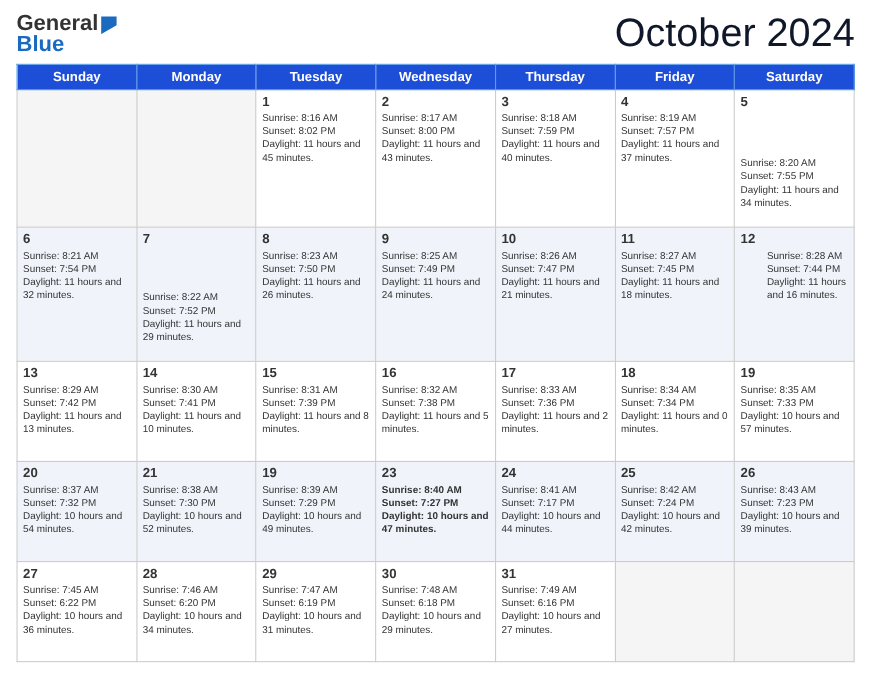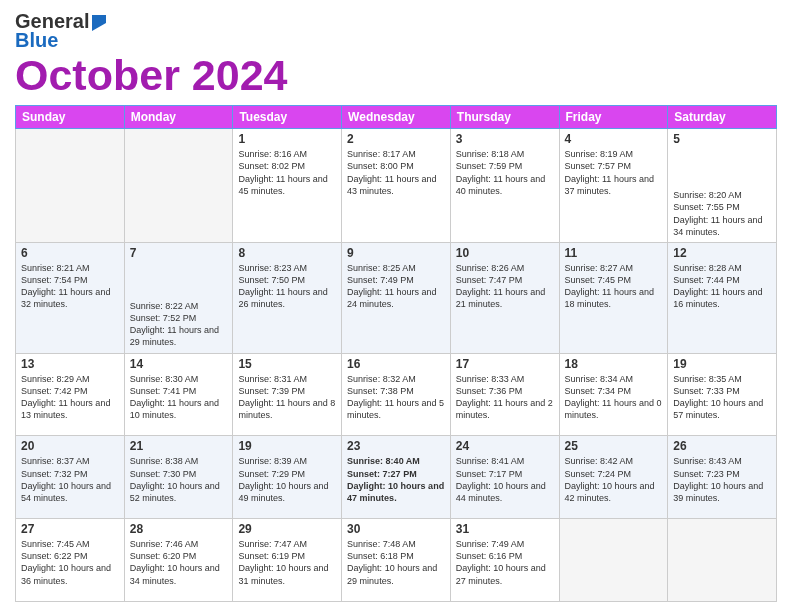--- a/index.html
+++ b/index.html
@@ -12,54 +12,53 @@
     }
     .page {
       width: 792px;
       height: 612px;
       padding: 10px 15px;
       display: flex;
       flex-direction: column;
     }
     .header {
       display: flex;
-      justify-content: flex-end;
+      justify-content: space-between;
       align-items: flex-start;
       margin-bottom: 6px;
-      flex-direction: column;
     }
     .logo {
       display: flex;
       flex-direction: column;
       align-items: flex-start;
     }
     .logo-general { color: #333; }
     .logo-blue { color: #1a6abf; }
     .title-block {
       text-align: right;
     }
     .month-title {
-      font-size: 43px;
-      font-weight: bold;
-      color: #a21caf;
+      font-size: 36px;
+      font-weight: normal;
+      color: #0f172a;
       line-height: 1.1;
     }
     .location-title {
       font-size: 14px;
       color: #333;
     }
     .calendar {
       border-collapse: collapse;
       width: 100%;
       flex: 1;
     }
     .calendar th {
-      background-color: #d946ef;
+      background-color: #1d4ed8;
       color: #fff;
-      text-align: left;
+      text-align: center;
       padding: 4px 6px;
       font-size: 12px;
       font-weight: bold;
       border: 1px solid #5a9ce8;
     }
     .calendar td {
       border: 1px solid #ccc;
       vertical-align: top;
       padding: 3px 5px;
       font-size: 9.5px;
@@ -184,21 +183,21 @@
 Daylight: 11 hours and 21 minutes.</div>
           </td>
           <td>
             <span class="day-number">11</span>
             <div class="day-info" style="white-space: pre-line;">Sunrise: 8:27 AM
 Sunset: 7:45 PM
 Daylight: 11 hours and 18 minutes.</div>
           </td>
           <td>
             <span class="day-number">12</span>
-            <div class="day-info" style="white-space: pre-line;">Sunrise: 8:28 AM
+            <div class="day-info" style="white-space: pre-line; margin-left: 24px;">Sunrise: 8:28 AM
 Sunset: 7:44 PM
 Daylight: 11 hours and 16 minutes.</div>
           </td>
         </tr>
         <tr>
           <td>
             <span class="day-number">13</span>
             <div class="day-info" style="white-space: pre-line;">Sunrise: 8:29 AM
 Sunset: 7:42 PM
 Daylight: 11 hours and 13 minutes.</div>

